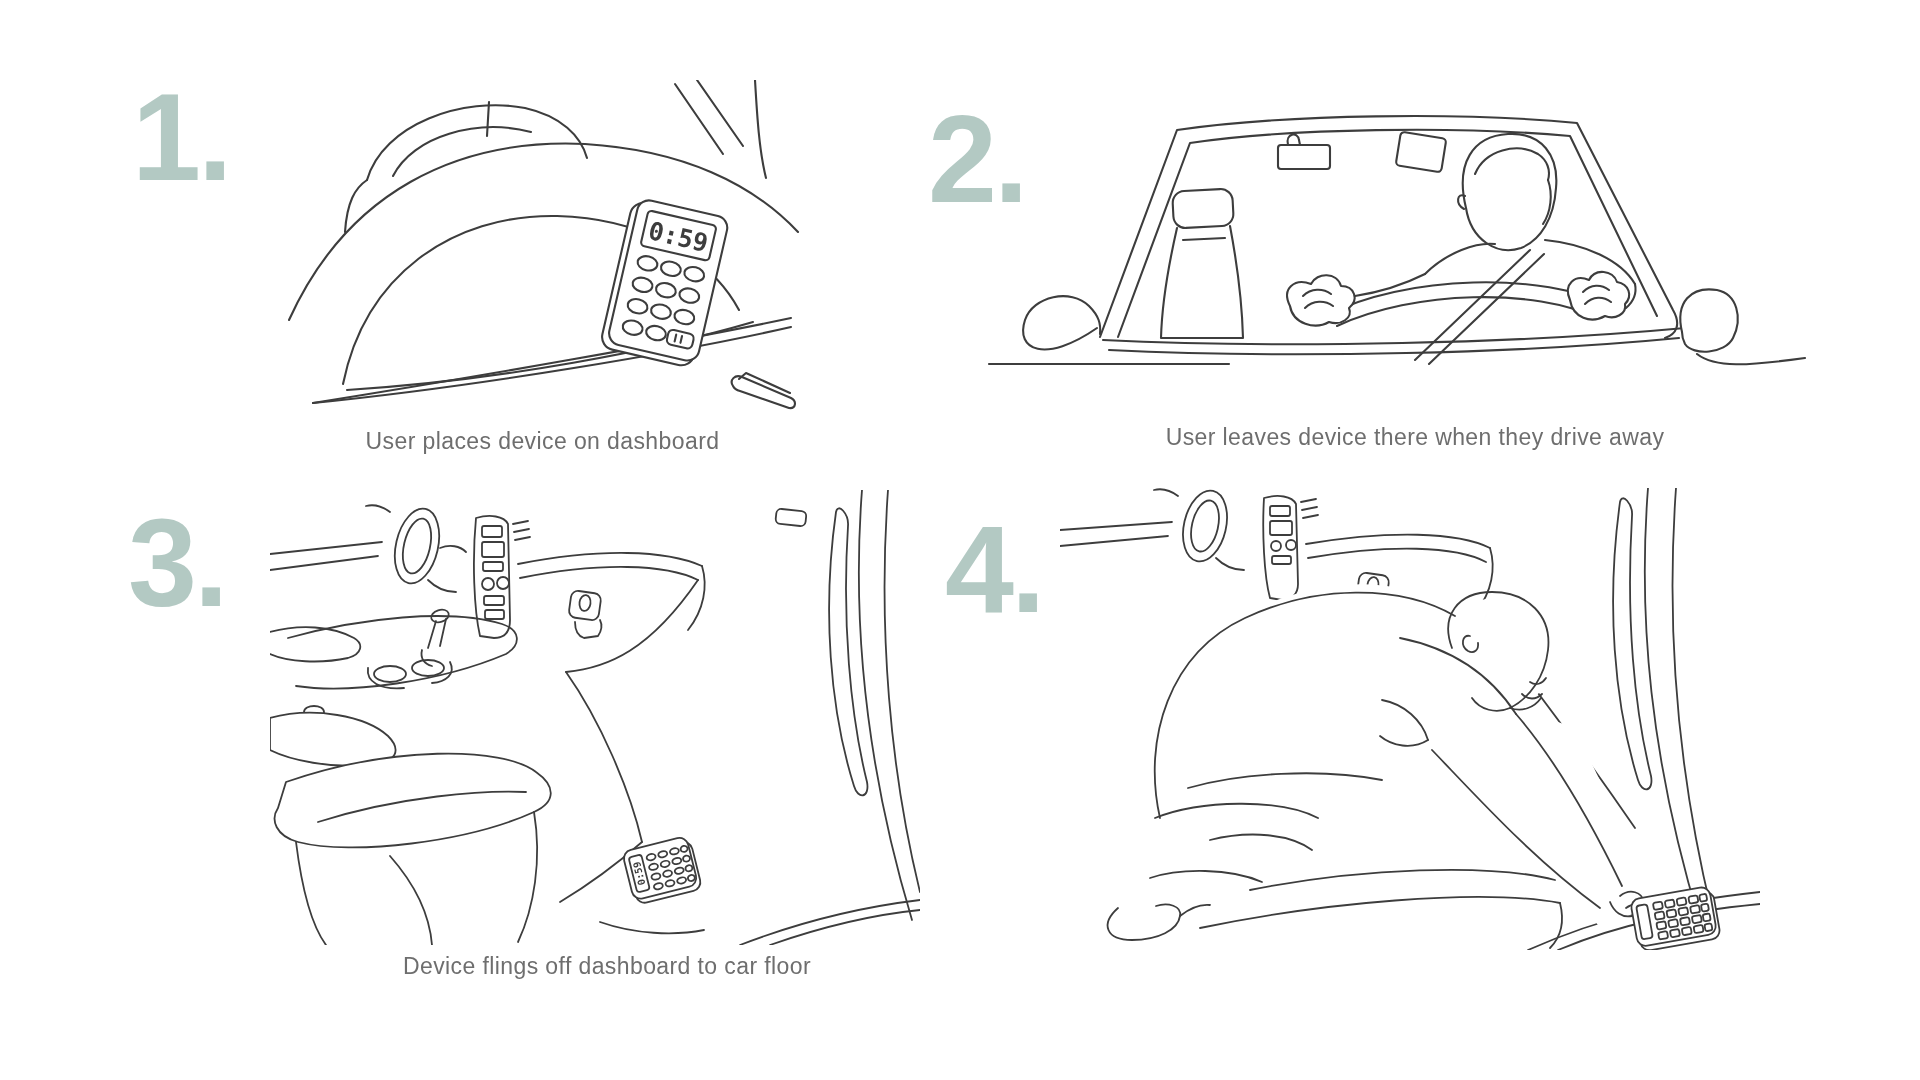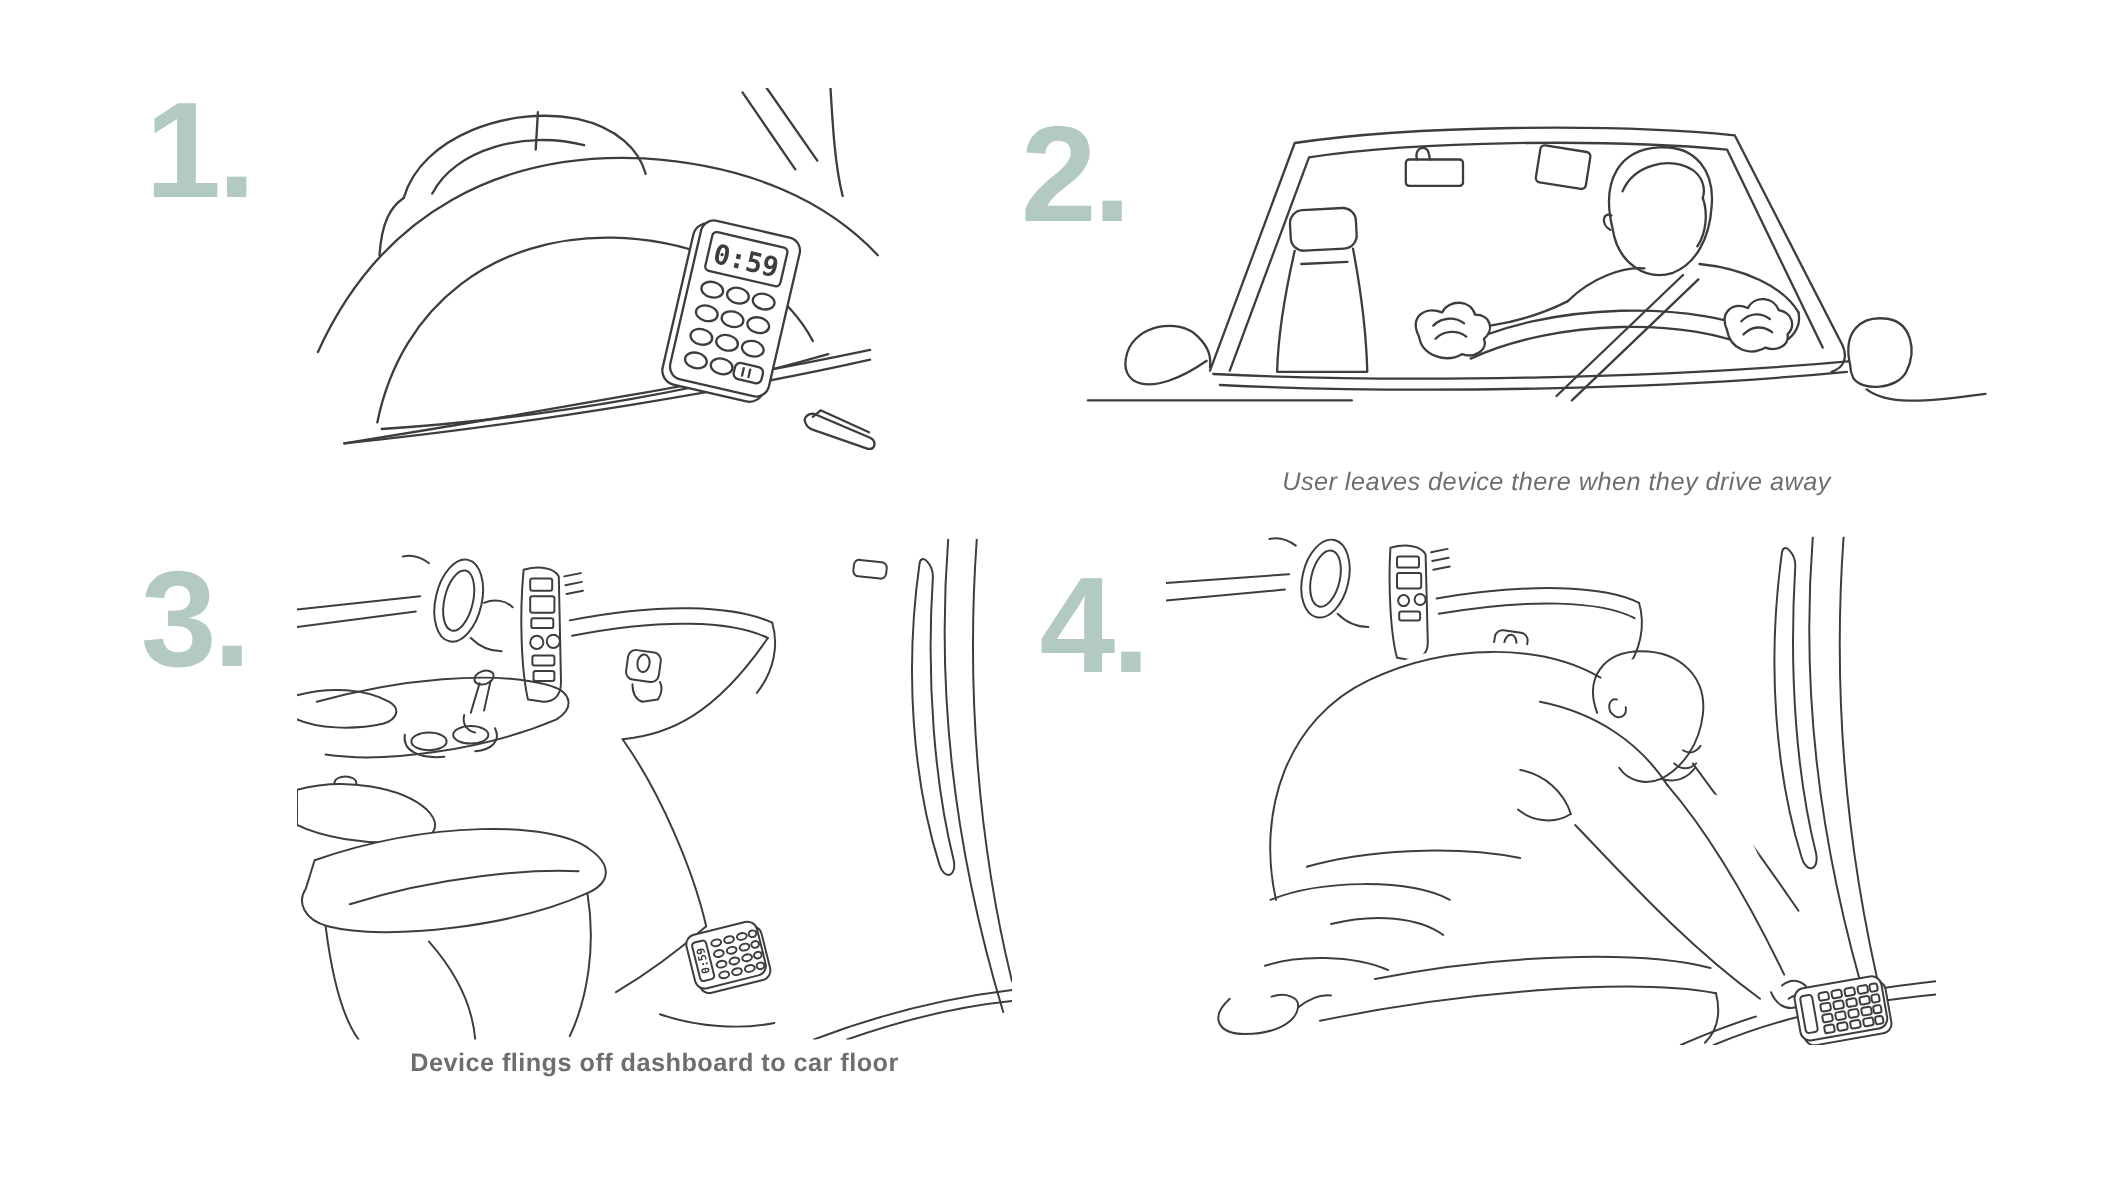--- a/index.html
+++ b/index.html
@@ -78,20 +78,21 @@
           <ellipse cx="22" cy="106" rx="10" ry="7"></ellipse>
             <ellipse cx="46" cy="106" rx="10" ry="7"></ellipse>
             <ellipse cx="70" cy="106" rx="10" ry="7"></ellipse>
           <ellipse cx="22" cy="128" rx="10" ry="7"></ellipse>
             <ellipse cx="46" cy="128" rx="10" ry="7"></ellipse>
           <rect x="58" y="121" width="26" height="15" rx="5"></rect>
           <path d="M66,125 L66,132 M72,125 L72,132"></path>
         </g>
       </svg>
     </figure>
+    <figcaption class="cap" style="left:285px; top:428px; width:515px;">User places device on dashboard</figcaption>
   </section>
 
   <section class="panel">
     <div class="num" style="left:928px; top:104px;">2.</div>
     <figure class="fig" style="left:985px; top:88px; width:825px; height:302px;">
       <svg viewBox="0 0 825 302">
         <g class="ln w2">
 
           <path d="M4,276 L244,276"></path>
 
@@ -136,21 +137,21 @@
 
           <path class="fw" d="M585,212 C578,196 590,186 604,192 C610,180 628,182 632,194 C644,196 648,208 640,216 C642,226 630,232 620,228 C606,236 588,230 585,212 Z"></path>
           <path d="M598,204 C606,196 616,196 624,202"></path>
           <path d="M600,216 C608,208 618,208 626,214"></path>
 
           <path class="fw" d="M697,244 C690,214 706,198 732,202 C752,206 758,230 748,250 C740,266 708,268 700,256 C698,252 697,248 697,244 Z"></path>
           <path d="M712,266 C730,280 762,278 820,270"></path>
         </g>
       </svg>
     </figure>
-    <figcaption class="cap" style="left:1030px; top:424px; width:770px;font-style:italic;">User leaves device there when they drive away</figcaption>
+    <figcaption class="cap" style="left:1030px; top:424px; width:770px;">User leaves device there when they drive away</figcaption>
   </section>
 
   <section class="panel">
     <div class="num" style="left:128px; top:508px;">3.</div>
     <figure class="fig" style="left:270px; top:490px; width:650px; height:455px;">
       <svg viewBox="0 0 650 455">
         <g class="ln w18">
 
           <path d="M0,64 L112,52"></path>
           <path d="M0,80 L108,66"></path>
@@ -233,21 +234,21 @@
             <ellipse cx="39" cy="32" rx="4.5" ry="3"></ellipse>
             <ellipse cx="51" cy="32" rx="4.5" ry="3"></ellipse>
             <ellipse cx="61" cy="32" rx="3.5" ry="3"></ellipse>
           <ellipse cx="27" cy="42" rx="4.5" ry="3"></ellipse>
             <ellipse cx="39" cy="42" rx="4.5" ry="3"></ellipse>
             <ellipse cx="51" cy="42" rx="4.5" ry="3"></ellipse>
             <ellipse cx="61" cy="42" rx="3.5" ry="3"></ellipse>
         </g>
       </svg>
     </figure>
-    <figcaption class="cap" style="left:270px; top:953px; width:650px;font-weight:bold;">Device flings off dashboard to car floor</figcaption>
+    <figcaption class="cap" style="left:282px; top:953px; width:650px;">Device flings off dashboard to car floor</figcaption>
   </section>
 
   <section class="panel">
     <div class="num" style="left:945px; top:514px;">4.</div>
     <figure class="fig" style="left:1060px; top:488px; width:700px; height:462px;">
       <svg viewBox="0 0 700 462">
         <g class="ln w18">
 
           <path d="M0,42 L112,34"></path>
           <path d="M0,58 L108,48"></path>

